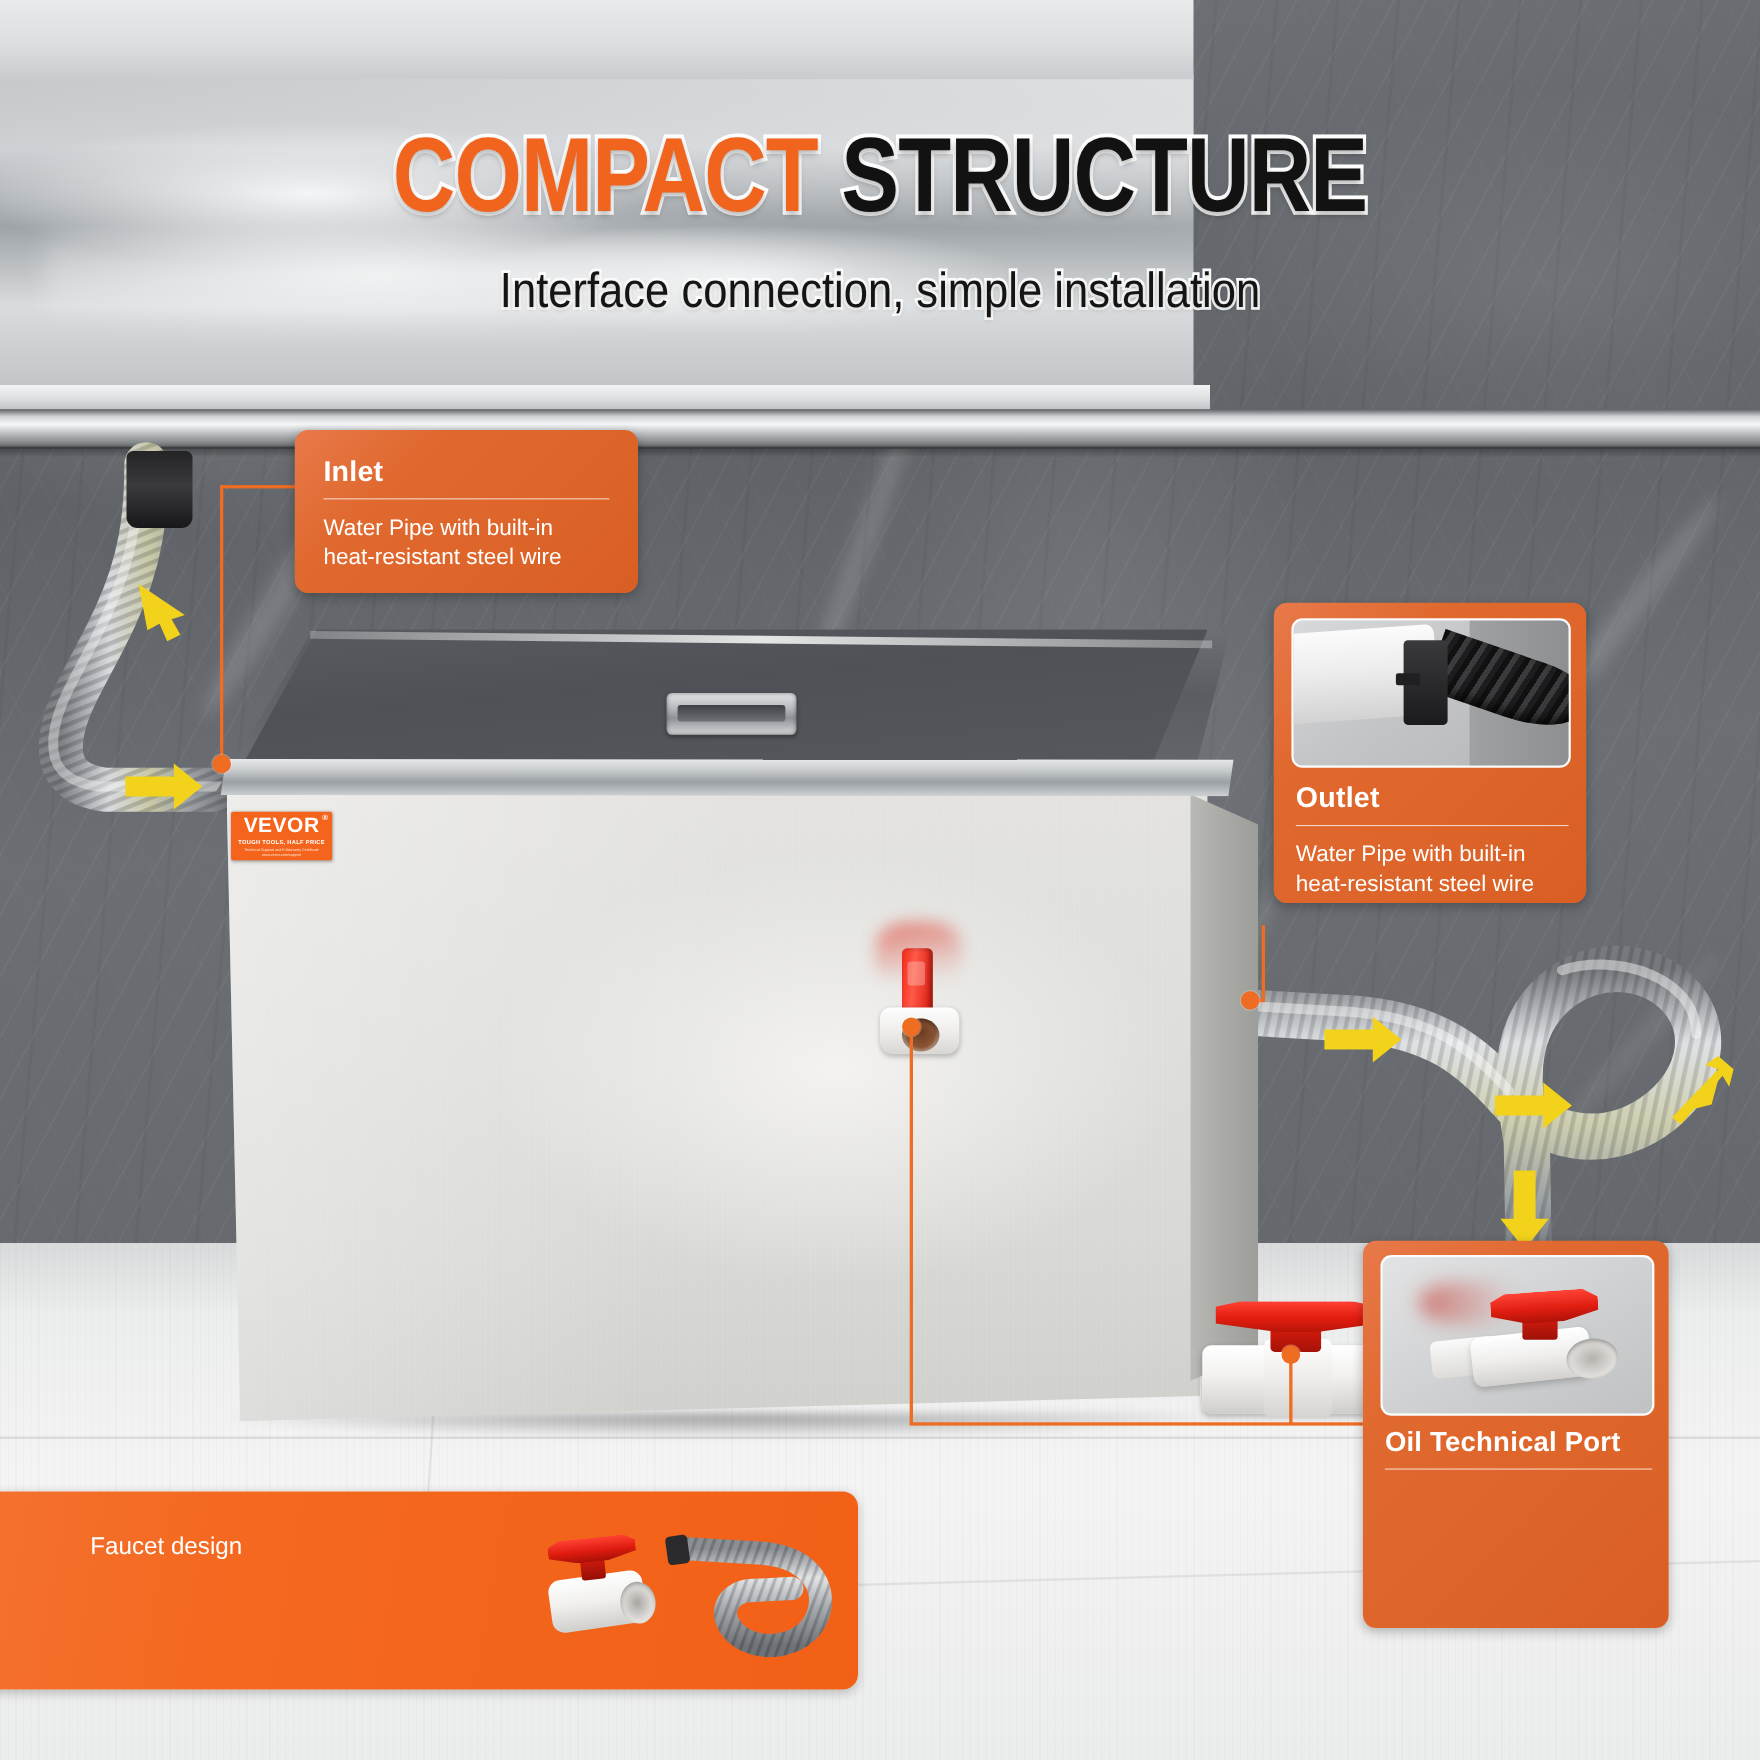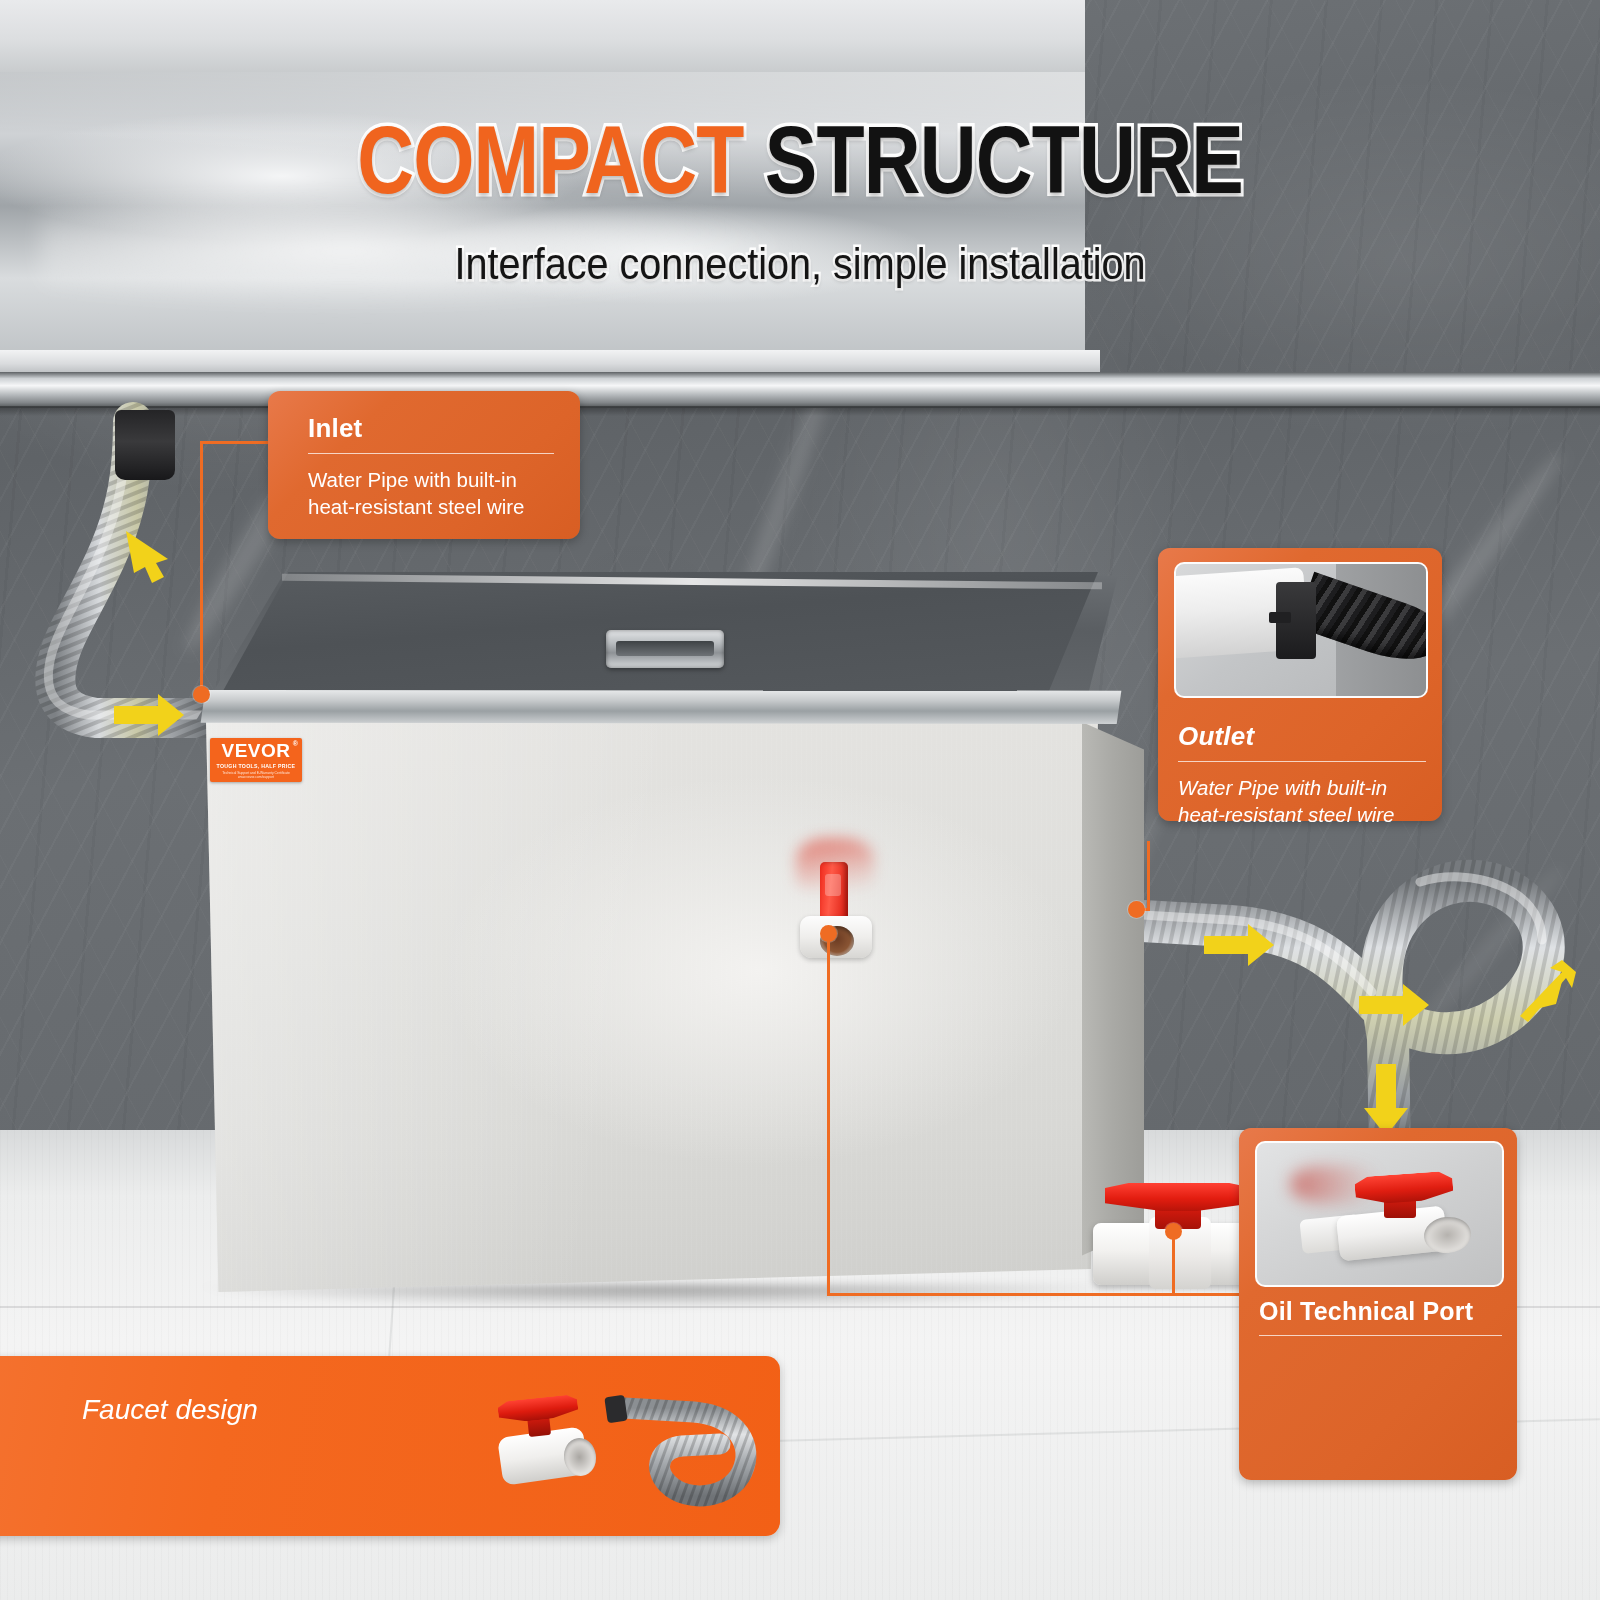--- a/index.html
+++ b/index.html
@@ -220,30 +220,30 @@
     position:absolute;
     background:linear-gradient(135deg,#e8794a 0%, #e0692f 28%, #dd6429 70%, #d85e23 100%);
     border-radius:12px;
     box-shadow:0 3px 10px rgba(0,0,0,.25);
     color:#fff;
   }
   .co-title{ font-size:26px; font-weight:bold; letter-spacing:.2px; }
   .co-rule{ height:1px; background:rgba(255,255,255,.72); margin:9px 0 12px; }
   .co-body{ font-size:20.5px; line-height:1.32; }
 
-  #callout-inlet { left:268px; top:391px; width:312px; height:148px; padding:22px 26px 0 40px; }
+  #callout-inlet { left:268px; top:391px; width:312px; height:148px; padding:22px 26px 0 26px; }
   #callout-outlet { left:1158px; top:548px; width:284px; height:273px; padding:14px 14px 0 16px; }
   #callout-oil   { left:1239px; top:1128px; width:278px; height:352px; padding:13px 13px 0 16px; }
 
   .inset-photo{
     width:100%; height:136px; border:2px solid rgba(255,255,255,.95);
     border-radius:10px; overflow:hidden; position:relative;
     background:linear-gradient(145deg,#d8d9da 0%, #c3c5c7 45%, #b4b6b8 100%);
   }
-  #callout-outlet .co-pad{ padding:0 2px 0 4px; margin-top:23px;font-style:italic; }
+  #callout-outlet .co-pad{ padding:0 2px 0 4px; margin-top:12px; }
   #callout-oil .inset-photo{ height:146px; background:linear-gradient(150deg,#e2e3e4 0%, #d0d1d2 50%, #c0c1c2 100%); }
   #callout-oil .co-pad{ padding:0 2px 0 4px; margin-top:10px; }
   #callout-oil .co-title{ font-size:25px; }
   #callout-oil .co-body{ font-size:20px; }
 
   
   .ins-wallpanel{
     position:absolute; right:0; top:0; width:36%; height:100%;
     background:linear-gradient(90deg,#9fa1a3,#8d8f91);
   }
@@ -307,21 +307,21 @@
   
   #banner {
     position:absolute; left:-10px; top:1356px; width:790px; height:180px;
     background:linear-gradient(100deg,#f4712e 0%, #f4681f 30%, #f26016 100%);
     border-radius:0 14px 14px 0;
     box-shadow:0 3px 10px rgba(0,0,0,.22);
     color:#fff;
   }
   .bn-text{ position:absolute; left:92px; top:24px; width:420px; }
   .bn-title{ font-size:29px; font-weight:bold; line-height:1.25; }
-  .bn-sub{ font-size:28px; line-height:1.3; margin-top:12px;font-style:italic; }
+  .bn-sub{ font-size:22px; line-height:1.3; margin-top:12px; }
   .bn-art{ position:absolute; left:490px; top:24px; width:280px; height:135px; }
 
   
   .bv-handle{
     position:absolute; left:18px; top:18px; width:80px; height:22px;
     background:linear-gradient(180deg,#ff4233 0%, #dd1b0e 55%, #a81007 100%);
     clip-path:polygon(0% 26%, 13% 0%, 87% 0%, 100% 26%, 100% 70%, 66% 100%, 34% 100%, 0% 70%);
     transform:rotate(-6deg);
   }
   .bv-stem{

